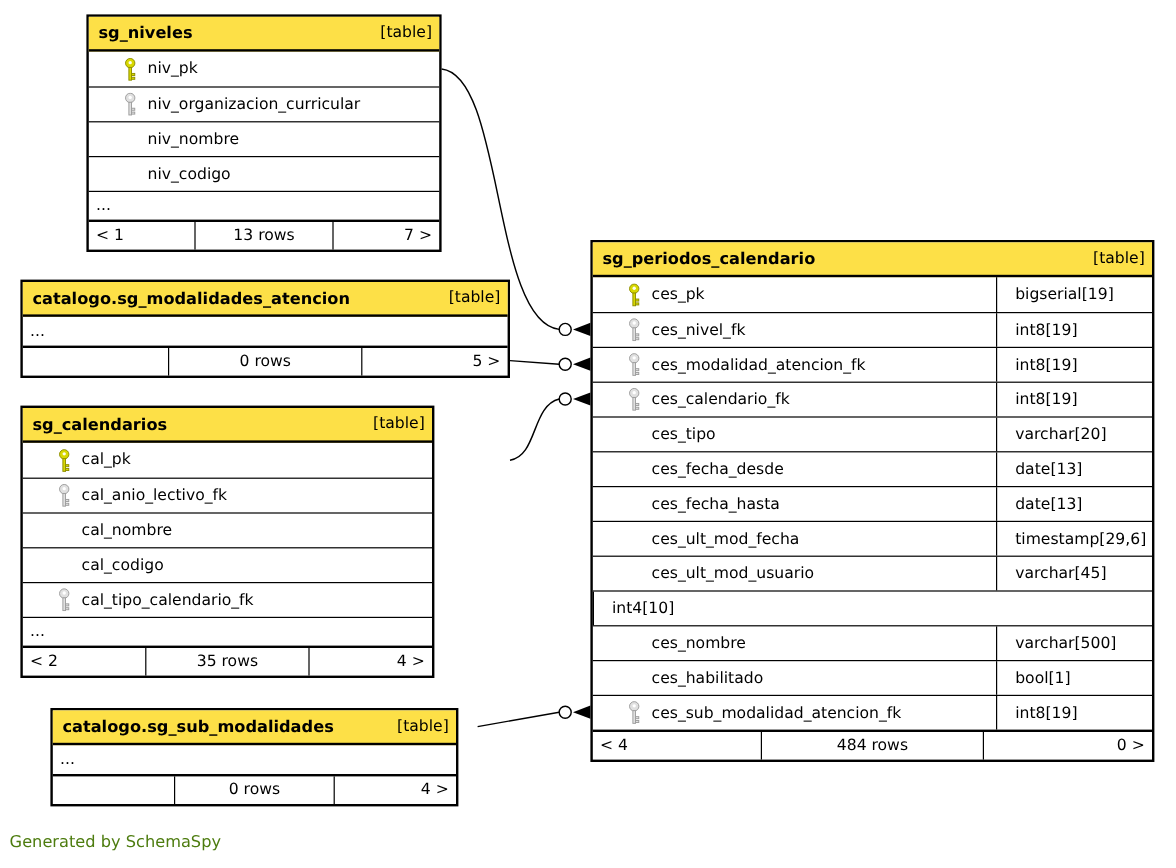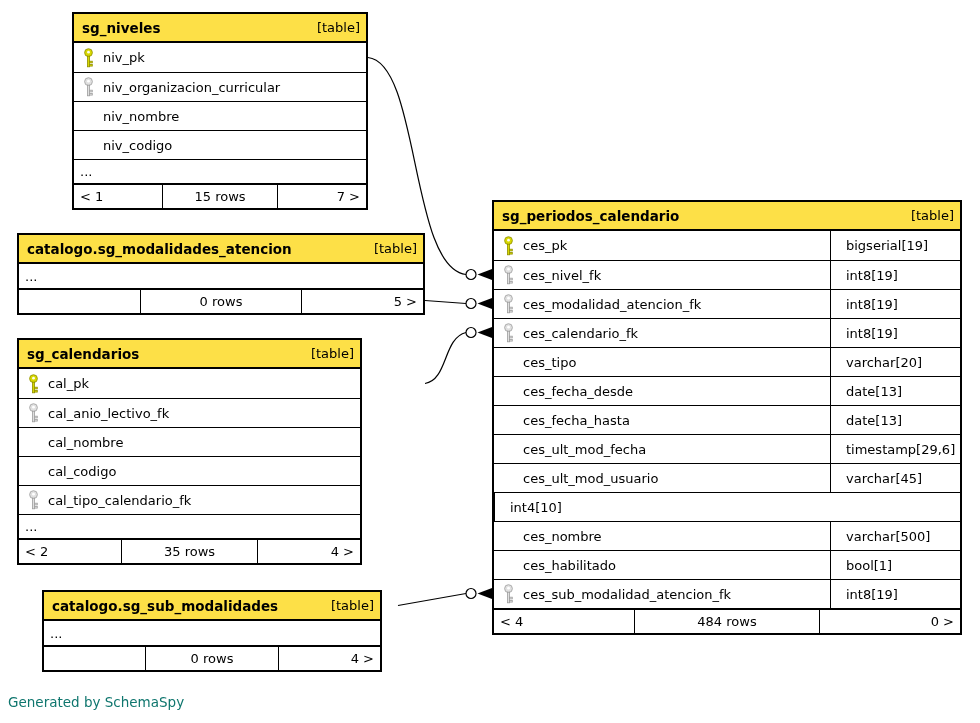--- a/index.html
+++ b/index.html
@@ -6,21 +6,21 @@
   body{background:#fff;font-family:"DejaVu Sans","Liberation Sans",sans-serif;color:#000}
   #canvas{position:relative;width:980px;height:723px;background:#fff;overflow:hidden}
 
   .dtable{position:absolute;background:#fff;border:2px solid #000;font-size:13px;z-index:1}
   .thead{height:29px;background:#fde047;border-bottom:2px solid #000;display:flex;align-items:center;justify-content:space-between;padding:0 6px 0 8px}
   .tname{font-weight:bold;font-size:13.5px;white-space:nowrap}
   .ttag{font-size:13px;white-space:nowrap}
 
   .body-row{height:29px;display:flex;align-items:stretch;border-top:1px solid #000}
   .thead + .body-row{border-top:none}
-  .cname{flex:1;display:flex;align-items:center;padding-left:8px;gap:8px;min-width:0;white-space:nowrap}
+  .cname{flex:1;display:flex;align-items:center;padding-left:28px;gap:8px;min-width:0;white-space:nowrap}
   .kslot{width:13px;flex:none;display:flex;justify-content:center;align-items:center}
   .ctype{flex:0 0 130px;border-left:1px solid #000;display:flex;align-items:center;padding-left:15px;white-space:nowrap}
 
   .ellipsis-row{height:24px;display:flex;align-items:center;padding-left:6px;border-top:1px solid #000}
   .thead + .ellipsis-row{border-top:none}
 
   .tfoot{height:25px;display:flex;align-items:stretch;border-top:2px solid #000}
   .fcell{display:flex;align-items:center;padding:0 6px}
   .fprev{flex:0 0 30%;justify-content:flex-start}
   .frows{flex:1;justify-content:center;border-left:1px solid #000;border-right:1px solid #000}
@@ -36,21 +36,21 @@
   .key-pk .khead,.key-pk .kstem,.key-pk .ktooth{fill:#d8d800;stroke:#8f8f00;stroke-width:.8}
   .key-pk .khole{fill:#fdfdf0;stroke:none}
   .key-fk .khead,.key-fk .kstem,.key-fk .ktooth{fill:#e0e0e0;stroke:#9e9e9e;stroke-width:.8}
   .key-fk .khole{fill:#fff;stroke:none}
 
   #rel-layer{position:absolute;left:0;top:0;z-index:5;pointer-events:none}
   .rel-line{fill:none;stroke:#000;stroke-width:1.2}
   .rel-dot{fill:#fff;stroke:#000;stroke-width:1.2}
   .rel-arrow{fill:#000;stroke:none}
 
-  #gen-note{position:absolute;left:8px;top:694px;font-size:13.5px;color:#0f766e}
+  #gen-note{position:absolute;left:8px;top:694px;font-size:13.5px;color:#4d7c0f}
 </style>
 </head>
 <body>
 
 <div id="canvas">
 
   <div class="dtable" id="t-sg-niveles">
     <div class="thead">
       <span class="tname">sg_niveles</span>
       <span class="ttag">[table]</span>
@@ -91,21 +91,21 @@
     </div>
     <div class="body-row">
       <div class="cname">
           <span class="kslot"></span>
           <span>niv_codigo</span>
         </div>
     </div>
     <div class="ellipsis-row">...</div>
     <div class="tfoot">
       <span class="fcell fprev">&lt; 1</span>
-      <span class="fcell frows">15 rows</span>
+      <span class="fcell frows">13 rows</span>
       <span class="fcell fnext">7 &gt;</span>
     </div>
   </div>
 
   <div class="dtable" id="t-modalidades">
     <div class="thead">
       <span class="tname">catalogo.sg_modalidades_atencion</span>
       <span class="ttag">[table]</span>
     </div>
     <div class="ellipsis-row">...</div>

